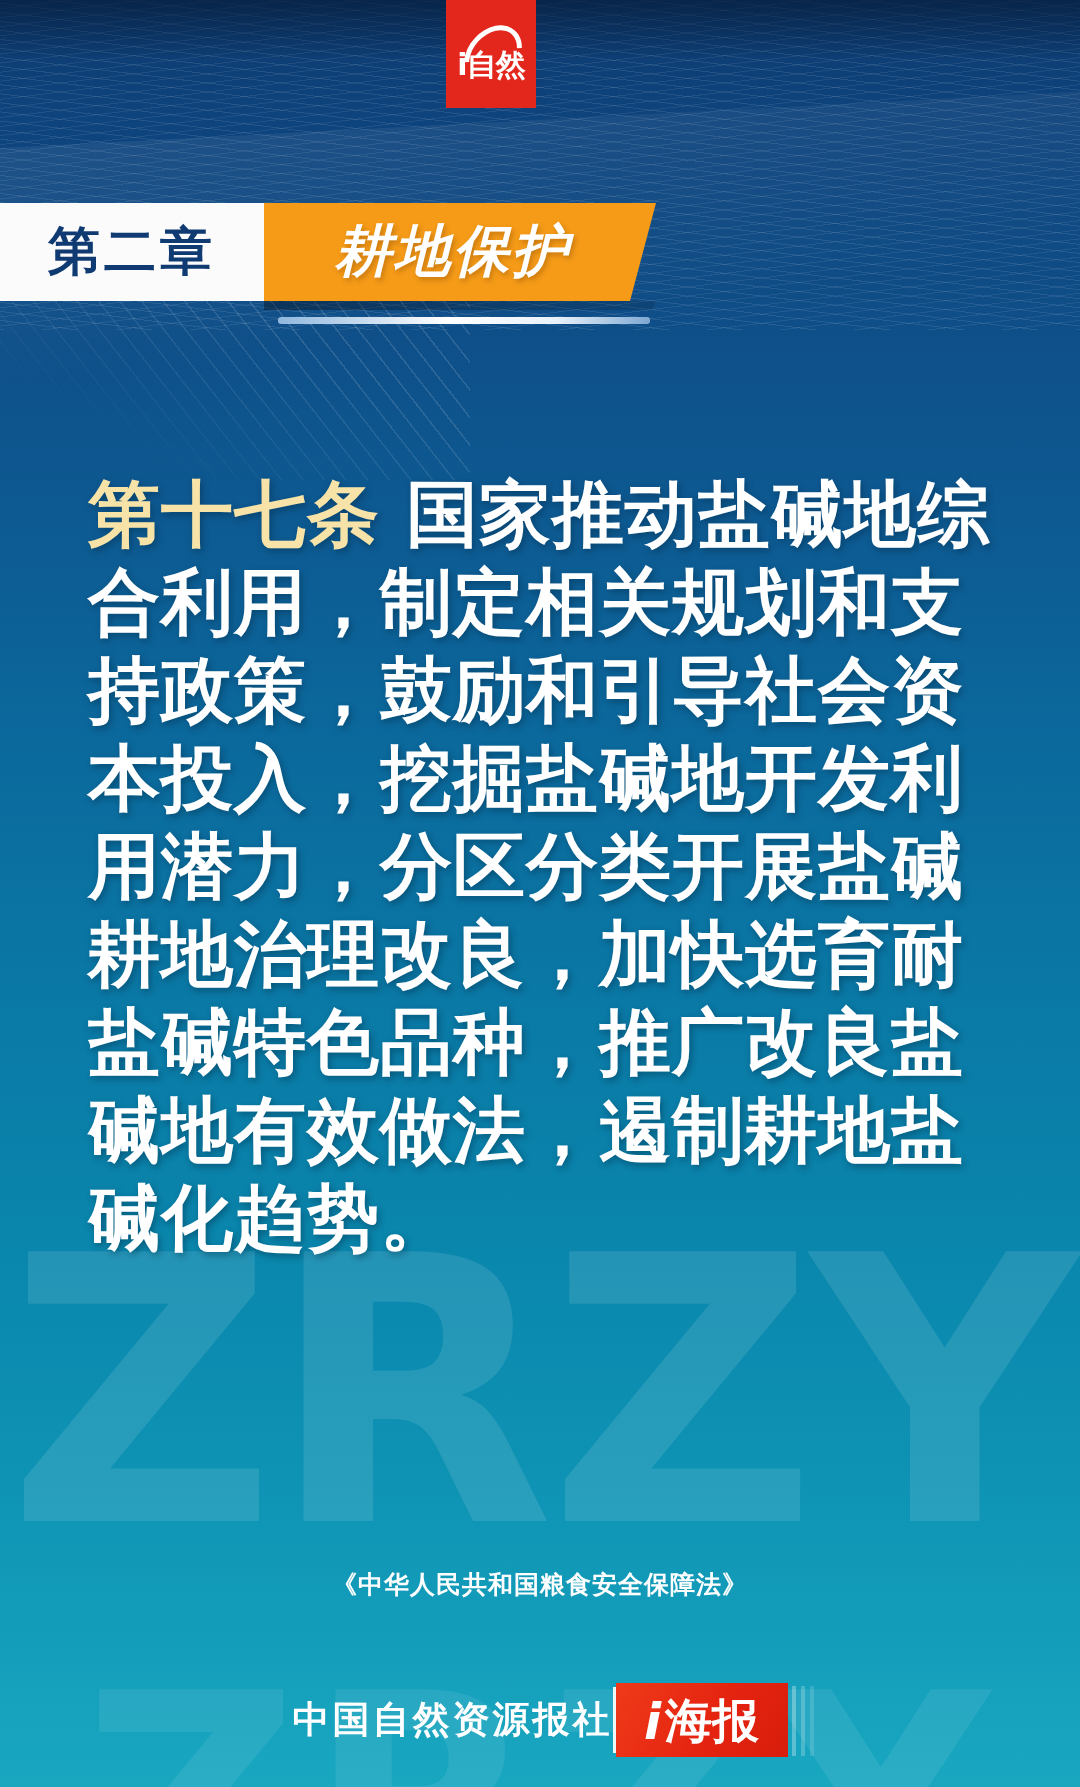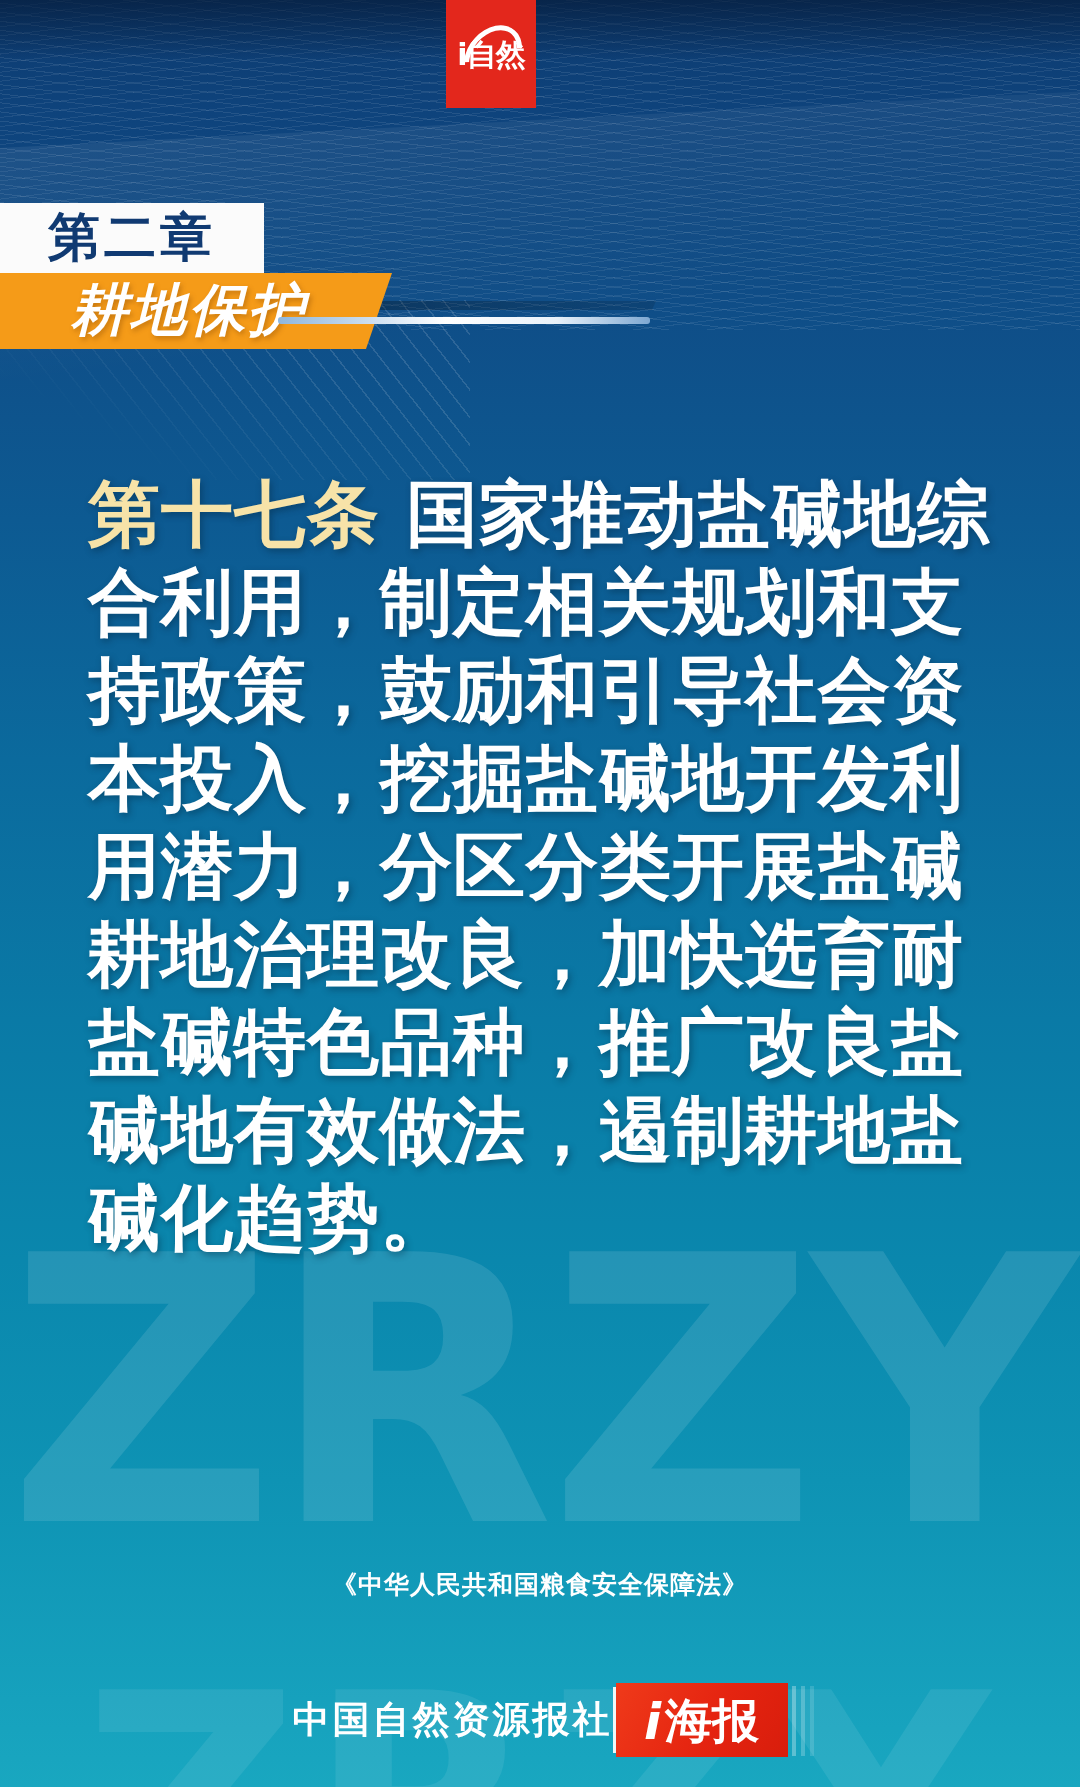--- a/index.html
+++ b/index.html
@@ -57,27 +57,27 @@
     background:#e3271c; display:flex; align-items:flex-end; justify-content:center;
   }
   .logo-arc{
     position:absolute; left:14px; top:30px; width:66px; height:50px;
     border:5px solid #fff; border-radius:50%;
     border-bottom-color:transparent; border-left-color:transparent;
     transform:rotate(-48deg);
   }
   .logo-text{
     position:relative; color:#fff; font-size:30px; font-weight:700;
-    letter-spacing:-1px; padding-bottom:32px;
+    letter-spacing:-1px; padding-bottom:22px;
     font-family:"DejaVu Sans", sans-serif;
   }
   .logo-i{ font-style:normal; }
 
   
-  .banner{ position:absolute; left:0; top:203px; height:98px; display:flex;flex-direction:column; }
+  .banner{ position:absolute; left:0; top:203px; height:98px; display:flex; }
   .banner-white{
     width:264px; height:98px; background:#fbfbfb;
     display:flex; align-items:center; justify-content:center;
   }
   .banner-white span{
     color:#103a72; font-size:52px; font-weight:800; letter-spacing:4px;
     font-family:"DejaVu Sans", sans-serif;
   }
   .banner-orange{
     position:relative; width:392px; height:98px; background:#f59b18;

